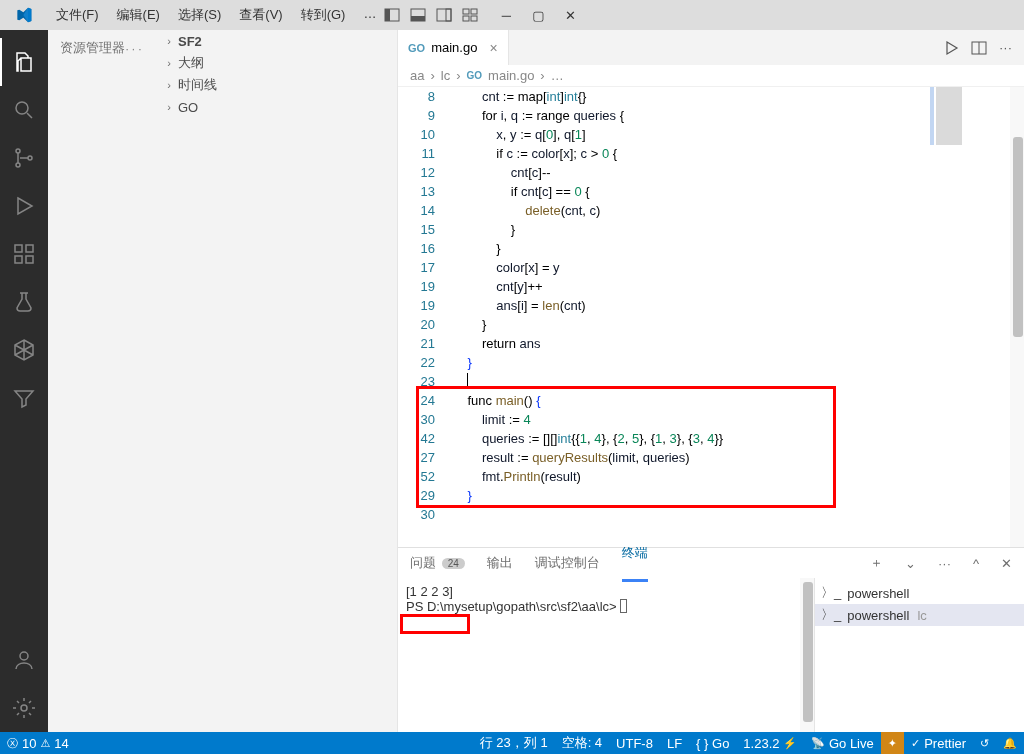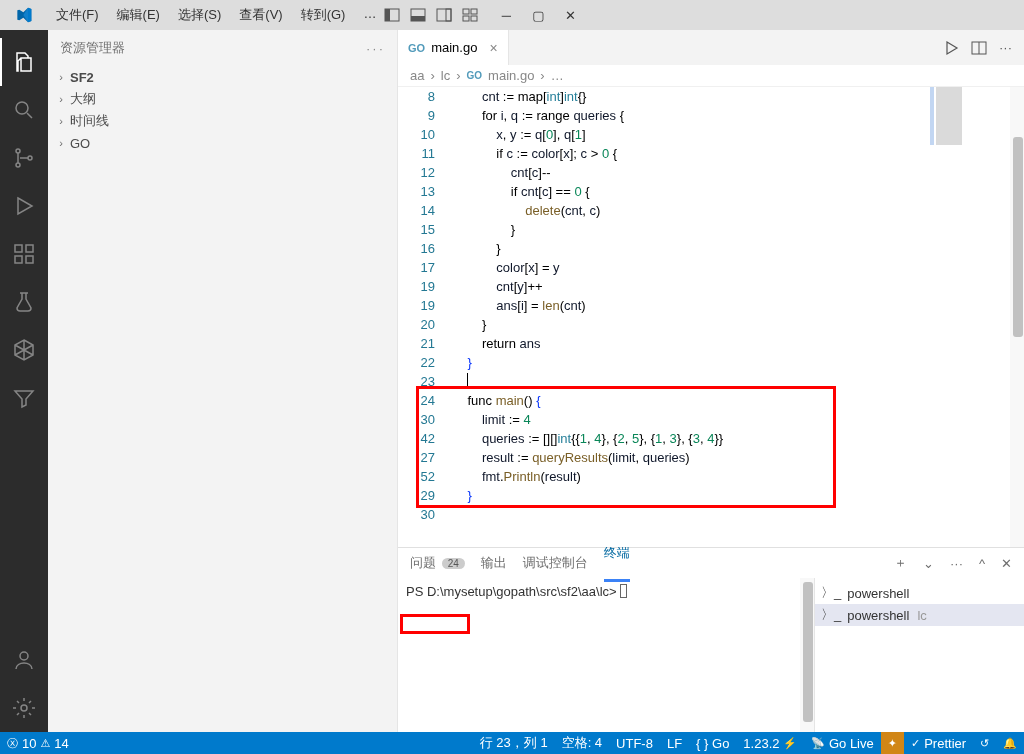--- a/index.html
+++ b/index.html
@@ -12,21 +12,21 @@
 .titlebar .title{flex:1;text-align:center;color:#333}
 .titlebar .winbtns{display:flex;align-items:center}
 .titlebar .winbtns span{width:32px;height:30px;display:flex;align-items:center;justify-content:center}
 .titlebar .layoutbtns{display:flex;align-items:center;gap:10px;margin-right:12px;color:#555}
 .main{flex:1;display:flex;overflow:hidden}
 .activitybar{width:48px;background:#2c2c2c;display:flex;flex-direction:column;align-items:center;padding-top:8px}
 .activitybar .ab-item{width:48px;height:48px;display:flex;align-items:center;justify-content:center;color:#858585;position:relative}
 .activitybar .ab-item.active{color:#fff}
 .activitybar .ab-item.active::before{content:"";position:absolute;left:0;top:0;bottom:0;width:2px;background:#fff}
 .activitybar .ab-spacer{flex:1}
-.sidebar{width:350px;background:#f3f3f3;border-right:1px solid #e5e5e5;display:flex;flex-direction:column}
+.sidebar{width:350px;background:#f3f3f3;border-right:1px solid #e5e5e5;display:flex;flex-direction:row}
 .sidebar .side-head{height:36px;display:flex;align-items:center;padding:0 12px;color:#6f6f6f;font-size:12px}
 .sidebar .side-head .sp{flex:1}
 .sidebar .side-head .more{letter-spacing:2px;color:#888}
 .sidebar .tree{font-size:13px;color:#4b4b4b}
 .sidebar .tree .row{height:22px;display:flex;align-items:center;padding-left:6px}
 .sidebar .tree .row .chev{width:14px;display:inline-block;text-align:center;color:#6e6e6e;font-size:11px}
 .sidebar .tree .row .lbl{padding-left:2px}
 .sidebar .tree .row.bold .lbl{font-weight:600}
 .editor{flex:1;display:flex;flex-direction:column;overflow:hidden}
 .tabs{height:35px;background:#f3f3f3;display:flex;align-items:stretch}
@@ -48,21 +48,21 @@
 .num{color:#098658}
 .var{color:#0f172a}
 .br{color:#0431fa}
 .cursor{display:inline-block;width:1px;height:15px;background:#000;vertical-align:-2px}
 .redbox{position:absolute;border:3px solid #ff0000}
 .minimap{position:absolute;right:14px;top:0;width:80px;height:120px;opacity:.3;font-size:2px;line-height:2px;color:#888;overflow:hidden}
 .minimap .mline{height:2px;background:linear-gradient(90deg,#3a7bd5 0 5%,transparent 5% 8%,#888 8% 40%,transparent 40%)}
 .scrollV{position:absolute;right:0;top:0;width:14px;bottom:0;background:#f8f8f8}
 .scrollV .thumb{position:absolute;right:1px;top:50px;width:10px;height:200px;background:#c1c1c1;border-radius:3px}
 .panel{height:185px;border-top:1px solid #e0e0e0;background:#fff;display:flex;flex-direction:column}
-.panel .panel-tabs{height:30px;display:flex;align-items:center;padding:0 12px;gap:16px;color:#6e6e6e;font-size:12px}
+.panel .panel-tabs{height:30px;display:flex;align-items:center;padding:0 12px;gap:22px;color:#6e6e6e;font-size:12px}
 .panel .panel-tabs .pt.active{color:#0369a1;border-bottom:3px solid #3b82f6;padding-bottom:17px}
 .panel .panel-tabs .badge{background:#ccc;color:#555;border-radius:8px;padding:0 6px;font-size:10px;margin-left:2px}
 .panel .panel-tabs .psp{flex:1}
 .panel .panel-body{flex:1;display:flex;overflow:hidden}
 .terminal{flex:1;padding:6px 8px;font-family:Consolas,monospace;font-size:13px;color:#333;position:relative}
 .terminal .prompt{color:#333}
 .terminal .cmd-y{color:#b58900}
 .terminal .dot{color:#0078d4;margin-right:4px}
 .terminal .redbox2{position:absolute;border:3px solid #ff0000}
 .terminal .cur{display:inline-block;width:7px;height:14px;border:1px solid #666;vertical-align:-2px}
@@ -329,20 +329,21 @@
         <span class="pt active">终端</span>
         <span class="psp"></span>
         <span>＋</span>
         <span>⌄</span>
         <span>···</span>
         <span>^</span>
         <span>✕</span>
       </div>
       <div class="panel-body">
         <div class="terminal" id="terminal">
+            <div>[1 2 2 3]</div>
             <div><span class="prompt">PS D:\mysetup\gopath\src\sf2\aa\lc&gt; </span><span class="cur"></span></div>
           <div class="redbox2" id="redbox2" style="left: 2px; top: 36px; width: 70px; height: 20px;"></div>
         </div>
         <div class="term-scroll">
             <div class="thumb"></div>
           </div>
         <div class="term-side" id="term-side">
             <div class="trow">
               <span>〉_</span>
               <span>powershell</span>

